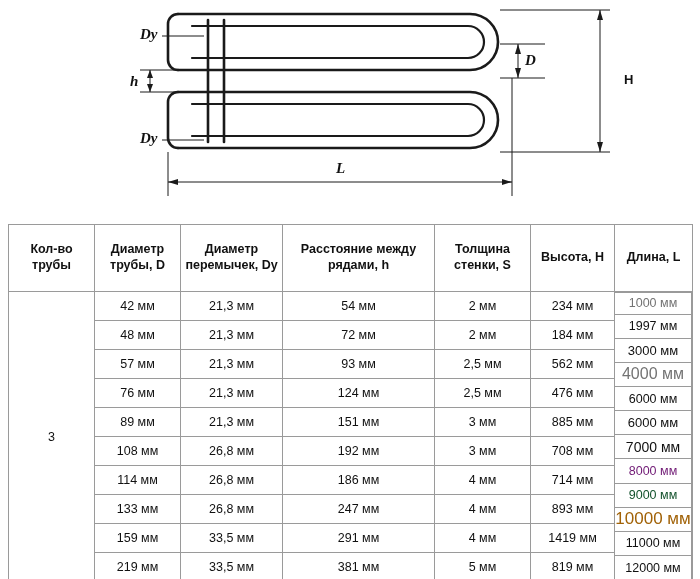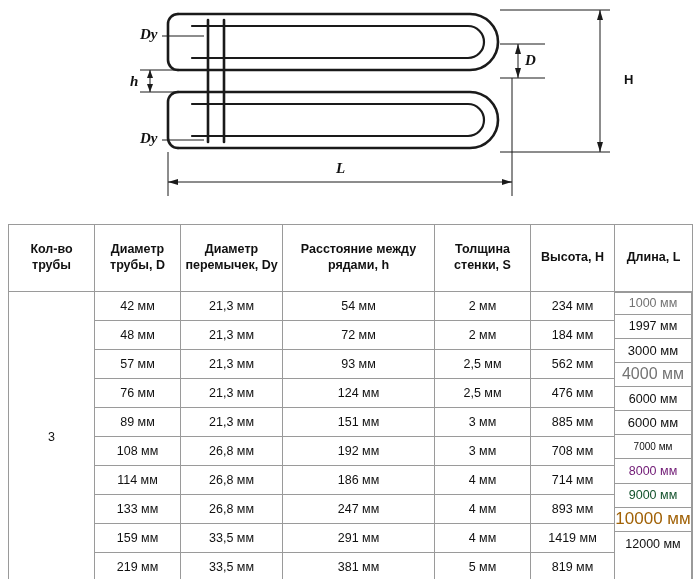--- a/index.html
+++ b/index.html
@@ -264,18 +264,19 @@
   </tbody>
 </table>
 
 <div id="extra-lengths" style="position: absolute; left: 614px; top: 291.5px; width: 78px; height: 290px; background: rgb(255, 255, 255); border: 1px solid rgb(154, 154, 154); box-sizing: border-box;">
     <div style="height: 22px; display: flex; align-items: center; justify-content: center; font-size: 12.5px; color: #737373; box-sizing: border-box; border-bottom: 1px solid rgb(154, 154, 154);">1000 мм</div>
     <div style="height: 24.1667px; display: flex; align-items: center; justify-content: center; font-size: 12.5px; color: rgb(17, 17, 17); box-sizing: border-box; border-bottom: 1px solid rgb(154, 154, 154);">1997 мм</div>
     <div style="height: 24.1667px; display: flex; align-items: center; justify-content: center; font-size: 13px; color: rgb(17, 17, 17); box-sizing: border-box; border-bottom: 1px solid rgb(154, 154, 154);">3000 мм</div>
     <div style="height: 24.1667px; display: flex; align-items: center; justify-content: center; font-size: 16px; color: #737373; box-sizing: border-box; border-bottom: 1px solid rgb(154, 154, 154);">4000 мм</div>
     <div style="height: 24.1667px; display: flex; align-items: center; justify-content: center; font-size: 12.5px; color: rgb(17, 17, 17); box-sizing: border-box; border-bottom: 1px solid rgb(154, 154, 154);">6000 мм</div>
     <div style="height: 24.1667px; display: flex; align-items: center; justify-content: center; font-size: 13px; color: rgb(17, 17, 17); box-sizing: border-box; border-bottom: 1px solid rgb(154, 154, 154);">6000 мм</div>
-    <div style="height: 24.1667px; display: flex; align-items: center; justify-content: center; font-size: 10px; color: rgb(17, 17, 17); box-sizing: border-box; border-bottom: 1px solid rgb(154, 154, 154);">7000 мм</div>
+    <div style="height: 24.1667px; display: flex; align-items: center; justify-content: center; font-size: 14px; color: rgb(17, 17, 17); box-sizing: border-box; border-bottom: 1px solid rgb(154, 154, 154);">7000 мм</div>
     <div style="height: 24.1667px; display: flex; align-items: center; justify-content: center; font-size: 12.5px; color: #701a75; box-sizing: border-box; border-bottom: 1px solid rgb(154, 154, 154);">8000 мм</div>
     <div style="height: 24.1667px; display: flex; align-items: center; justify-content: center; font-size: 12.5px; color: #14532d; box-sizing: border-box; border-bottom: 1px solid rgb(154, 154, 154);">9000 мм</div>
     <div style="height: 24.1667px; display: flex; align-items: center; justify-content: center; font-size: 17px; color: #a16207; box-sizing: border-box; border-bottom: 1px solid rgb(154, 154, 154);">10000 мм</div>
+    <div style="height: 24.1667px; display: flex; align-items: center; justify-content: center; font-size: 12.5px; color: rgb(17, 17, 17); box-sizing: border-box; border-bottom: 1px solid rgb(154, 154, 154);">11000 мм</div>
     <div style="height: 24.1667px; display: flex; align-items: center; justify-content: center; font-size: 12.5px; color: rgb(17, 17, 17); box-sizing: border-box;">12000 мм</div>
   </div>
 
 </body></html>

